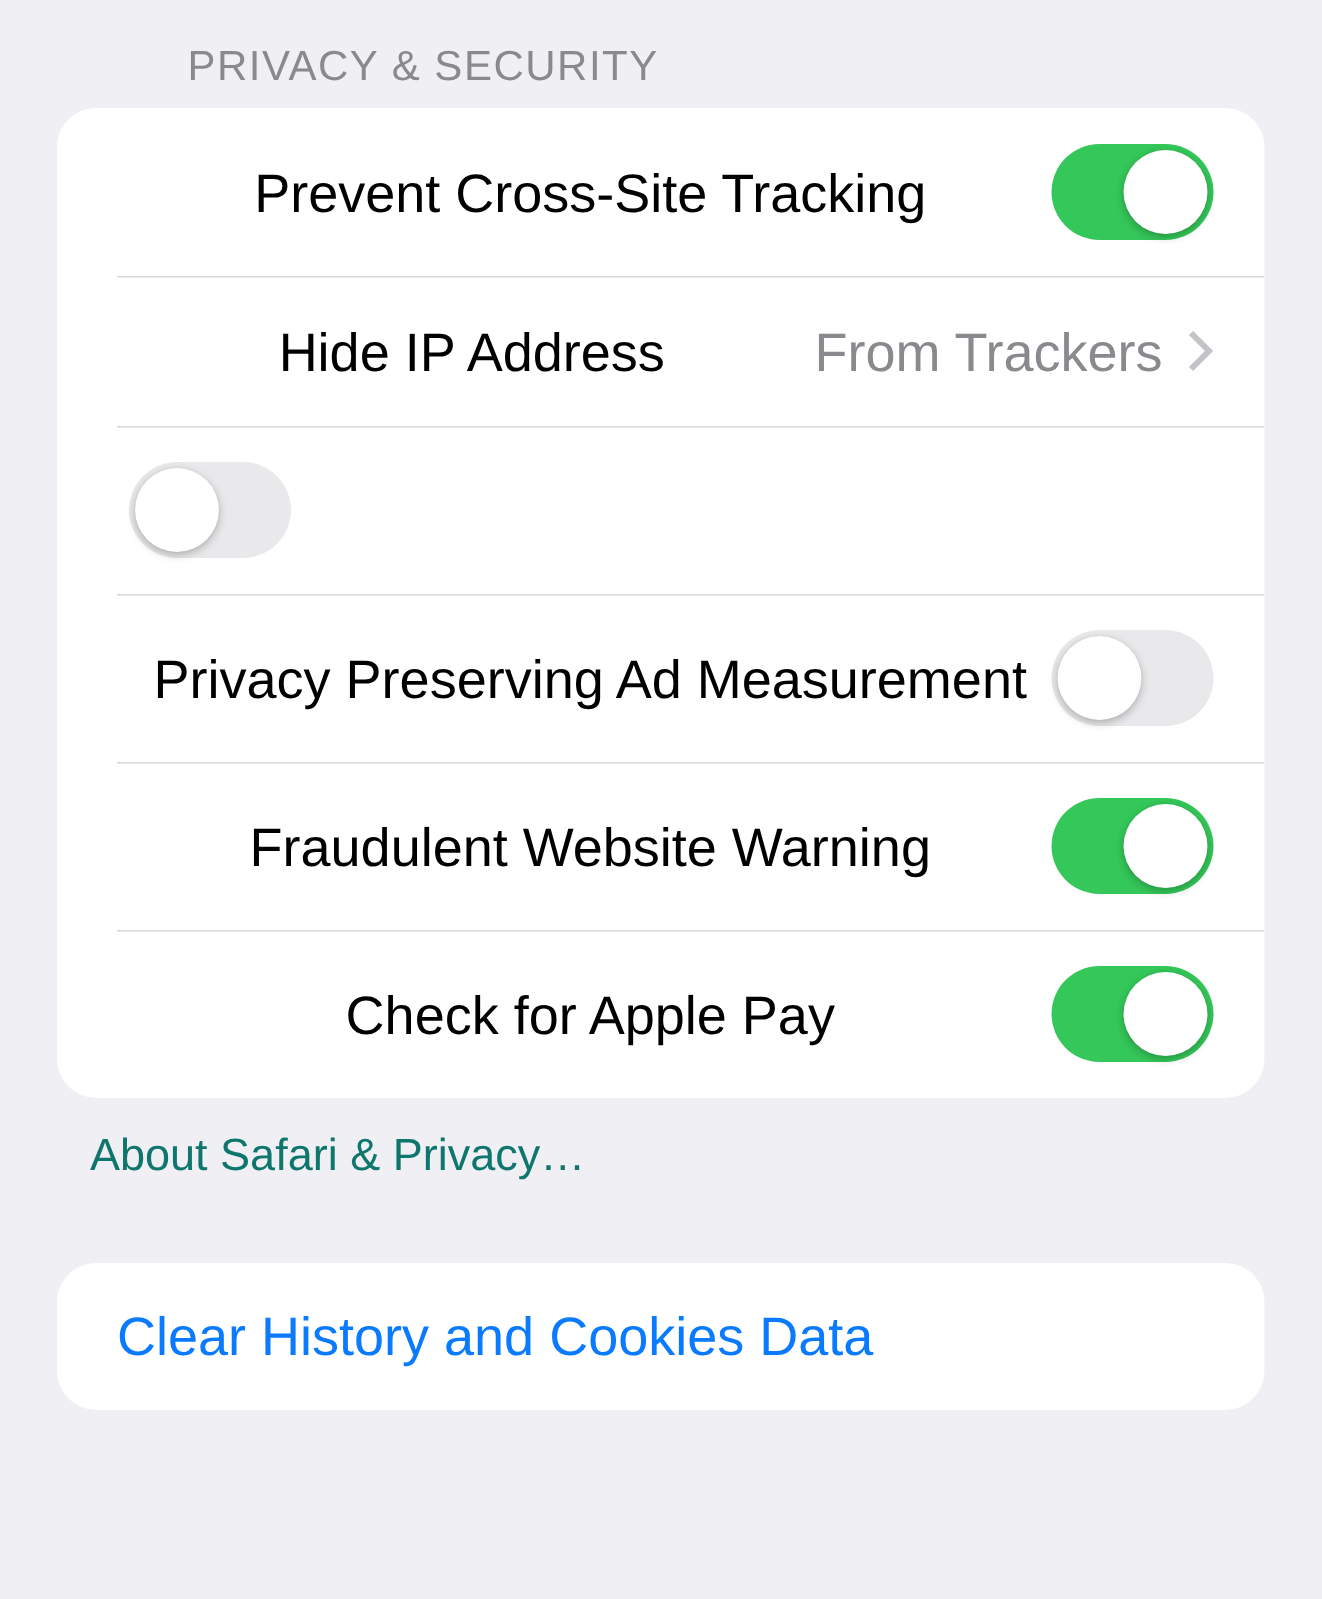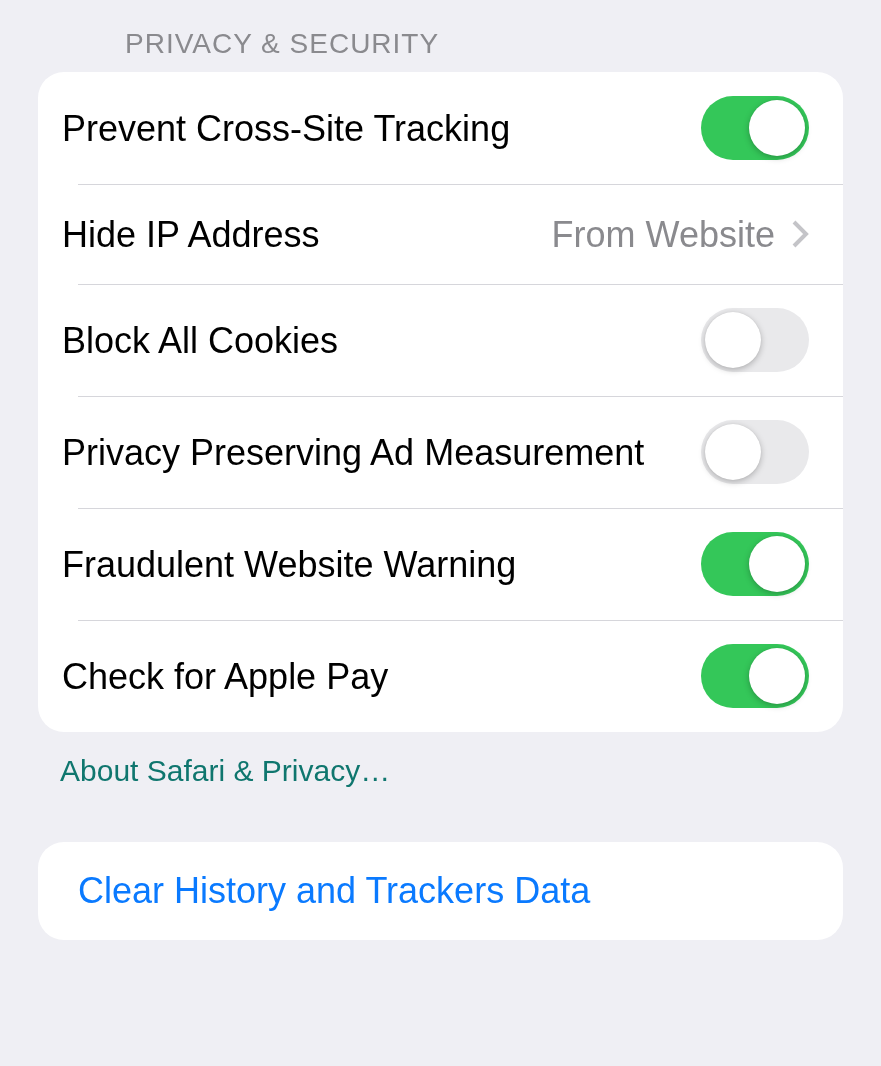--- a/index.html
+++ b/index.html
@@ -20,24 +20,25 @@
     margin-left: 45px;
   }
   .card {
     margin: 0 38px;
     background: #fff;
     border-radius: 26px;
     overflow: hidden;
   }
   .row {
     display:flex; align-items:center;
-    padding: 24px 34px 24px 24px;
+    padding: 24px 34px 24px 48px;
     min-height: 100px;
     font-size: 36px;
     line-height: 1.25;
+    text-align: center;
   }
   .row + .row { position:relative; }
   .row + .row::before {
     content:"";
     position:absolute; top:0; left:40px; right:0;
     height:1px; background:#d6d6db;
   }
   .label { flex:1 1 auto; }
   .value {
     color:#8a8a8e;
@@ -97,28 +98,27 @@
 
   <div class="card">
 
     <div class="row">
       <span class="label">Prevent Cross-Site Tracking</span>
       <span class="switch switch-on"></span>
     </div>
 
     <div class="row">
       <span class="label">Hide IP Address</span>
-      <span class="value">From Website</span>
+      <span class="value">From Trackers</span>
       <svg class="chevron" viewBox="0 0 18 30">
           <polyline points="3,3 15,15 3,27"></polyline>
         </svg>
     </div>
 
     <div class="row">
-      <span class="label">Block All Cookies</span>
       <span class="switch switch-off"></span>
     </div>
 
     <div class="row">
       <span class="label">Privacy Preserving Ad Measurement</span>
       <span class="switch switch-off"></span>
     </div>
 
     <div class="row">
       <span class="label">Fraudulent Website Warning</span>
@@ -130,15 +130,15 @@
       <span class="switch switch-on"></span>
     </div>
 
   </div>
 
   <div class="footer">
     <span class="footer-link">About Safari &amp; Privacy…</span>
   </div>
 
   <div class="action-card">
-    <div class="action-row">Clear History and Trackers Data</div>
+    <div class="action-row">Clear History and Cookies Data</div>
   </div>
 </div>
 
 </body></html>

